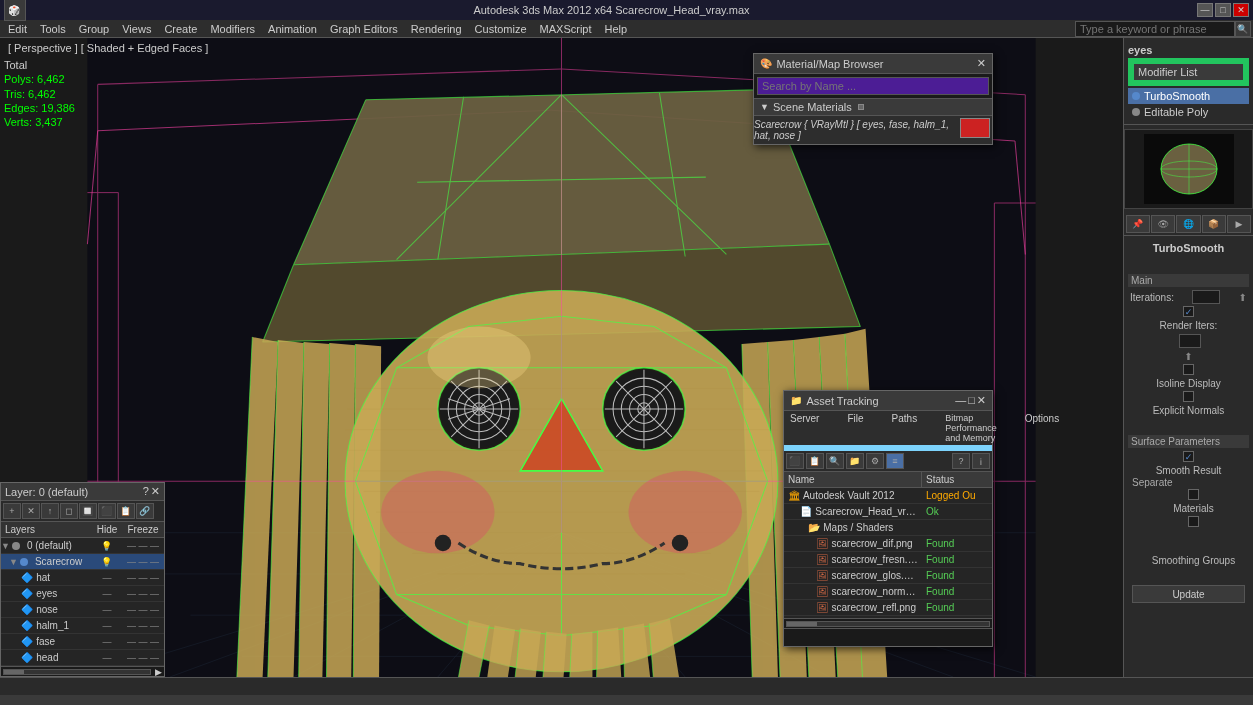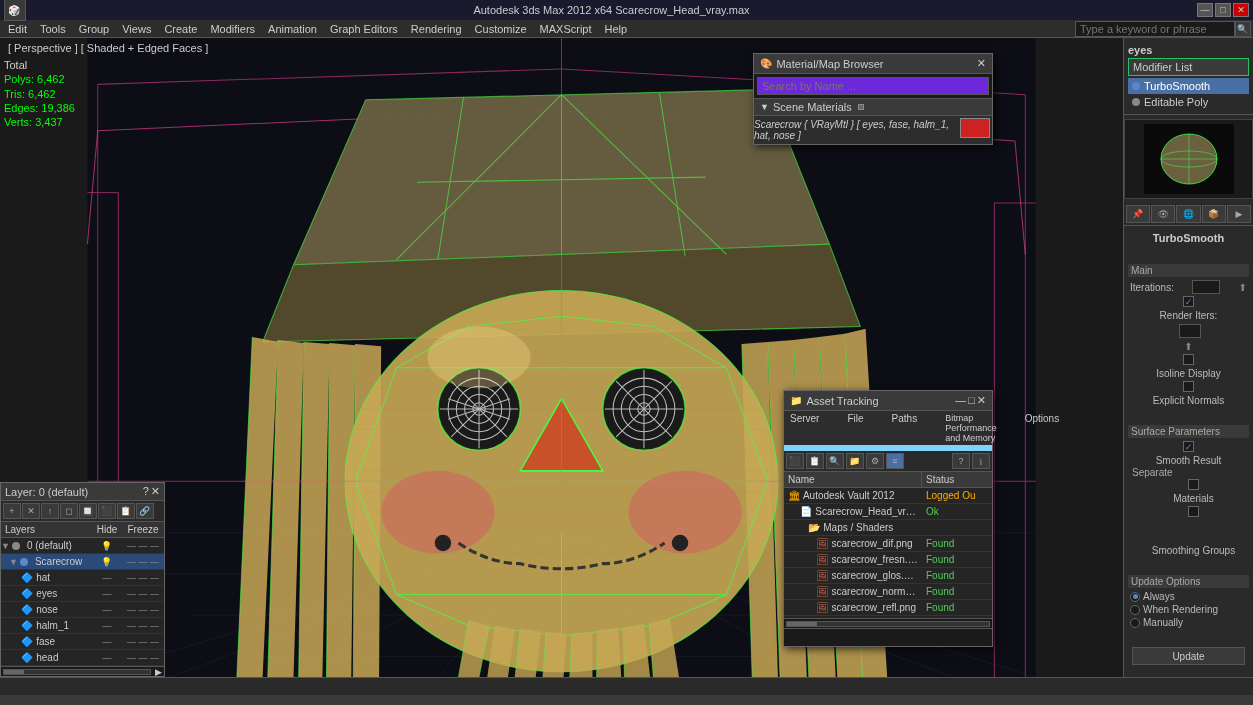--- a/index.html
+++ b/index.html
@@ -23,21 +23,21 @@
     
     #main { display: flex; height: calc(705px - 20px - 18px - 28px); }
 
     
     #viewport-area { flex: 1; background: #1a1a1a; position: relative; overflow: hidden; }
 
     
     #right-panel { width: 130px; background: #2a2a2a; border-left: 1px solid #555; display: flex; flex-direction: column; }
     #eyes-section { padding: 4px; border-bottom: 1px solid #555; }
     #eyes-title { font-size: 11px; color: #ccc; font-weight: bold; padding: 2px 0; }
-    #modifier-list-title { font-size: 11px; color: #ccc; background: #3a3a3a; padding: 2px 4px; border: 1px solid #22c55e; margin-bottom: 2px; }
+    #modifier-list-title { font-size: 11px; color: #ccc; background: #3a3a3a; padding: 2px 4px; border: 6px solid #22c55e; margin-bottom: 2px; }
     .modifier-item { display: flex; align-items: center; padding: 2px 4px; font-size: 11px; cursor: pointer; }
     .modifier-item.active { background: #4a6fa5; color: #fff; }
     .modifier-item .dot { width: 8px; height: 8px; border-radius: 50%; margin-right: 4px; }
     .dot-blue { background: #5588cc; }
     .dot-gray { background: #888; }
 
     
     #mod-preview { width: 100%; height: 80px; background: #1a1a1a; border: 1px solid #444; margin: 4px 0; position: relative; display: flex; align-items: center; justify-content: center; }
     
     
@@ -388,21 +388,21 @@
       <div id="mat-browser-titlebar">
         <div style="display:flex;align-items:center;gap:4px;">
           <span style="font-size:10px;color:#aaa;">🎨</span>
           <span>Material/Map Browser</span>
         </div>
         <div style="display:flex;gap:2px;">
           <div class="win-btn">✕</div>
         </div>
       </div>
       <div id="mat-search">
-        <input type="text" style="width: 100%; background: #6d28d9; border: 1px solid rgb(85, 85, 85); color: rgb(204, 204, 204); padding: 2px 4px; font-size: 11px;" placeholder="Search by Name ...">
+        <input type="text" style="width: 100%; background: #4c1d95; border: 1px solid rgb(85, 85, 85); color: rgb(204, 204, 204); padding: 2px 4px; font-size: 11px;" placeholder="Search by Name ...">
       </div>
       <div id="mat-scene-header">
         <span class="expand-arrow">▼</span>
         <span>Scene Materials</span>
         <div style="width:6px;height:6px;background:#666;border:1px solid #888;margin-left:2px;"></div>
       </div>
       <div style="display:flex;">
         <div id="mat-item" style="flex:1;display:flex;align-items:center;padding:3px 0;background:#2d2d2d;font-style:italic;">
           <span id="mat-item-label" style="font-size:10px;color:#ccc;flex:1;">Scarecrow { VRayMtl } [ eyes, fase, halm_1, hat, nose ]</span>
         </div>
@@ -671,35 +671,20 @@
         <div class="ts-checkbox" style="padding-left:12px;">
           <div class="chk"></div>
           <span>Materials</span>
         </div>
         <div class="ts-checkbox" style="padding-left:12px;gap:28px;">
           <div class="chk"></div>
           <span>Smoothing Groups</span>
         </div>
       </div>
 
-      <div class="ts-section">
-        <div class="ts-section-title">Update Options</div>
-        <div class="ts-radio">
-          <div class="radio-btn checked"></div>
-          <span>Always</span>
-        </div>
-        <div class="ts-radio">
-          <div class="radio-btn"></div>
-          <span>When Rendering</span>
-        </div>
-        <div class="ts-radio">
-          <div class="radio-btn"></div>
-          <span>Manually</span>
-        </div>
-      </div>
 
       <div class="ts-button">Update</div>
     </div>
   </div>
 
 </div>
 
 <div id="statusbar">
   <span></span>
 </div>

